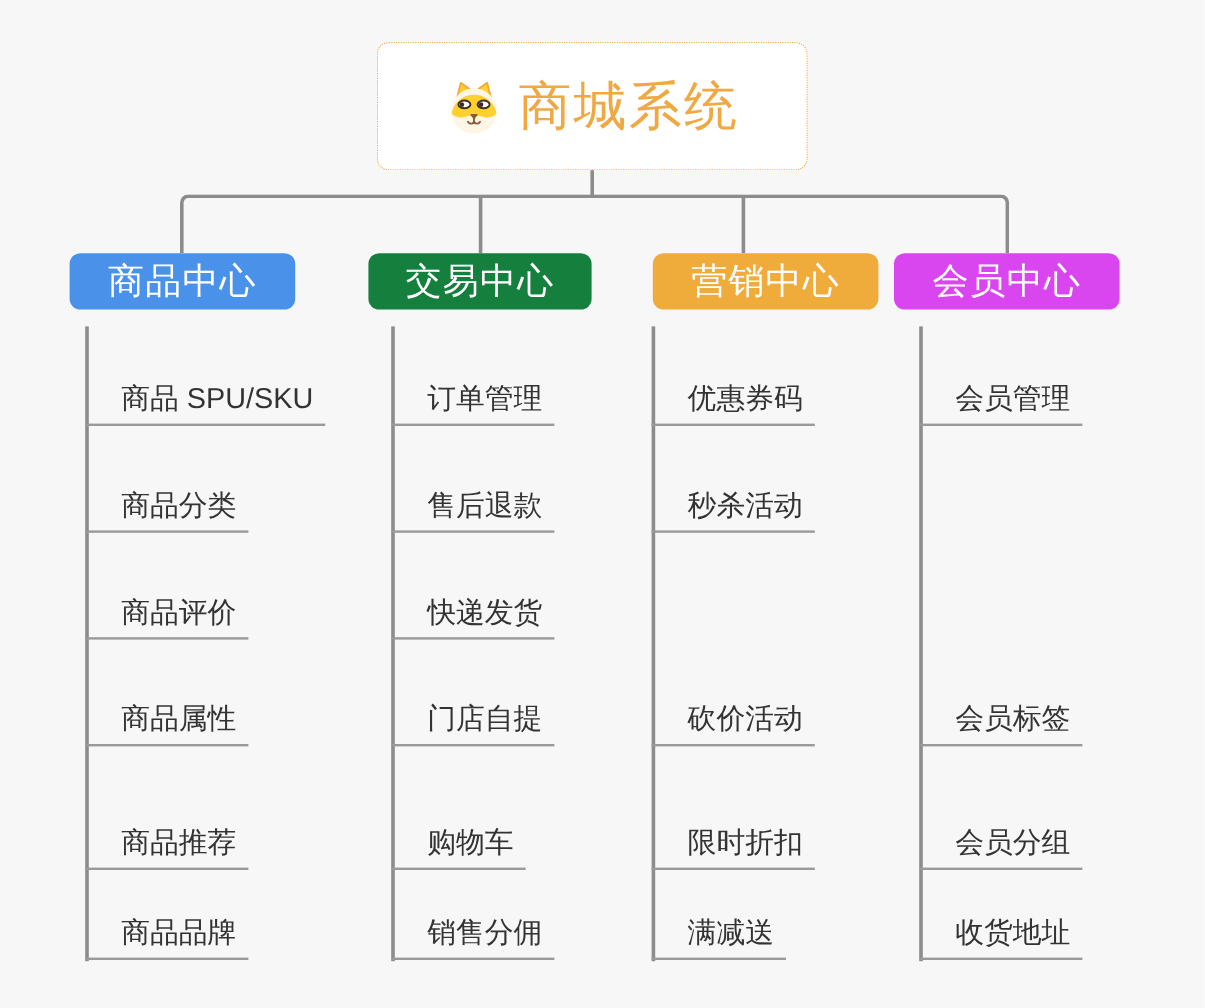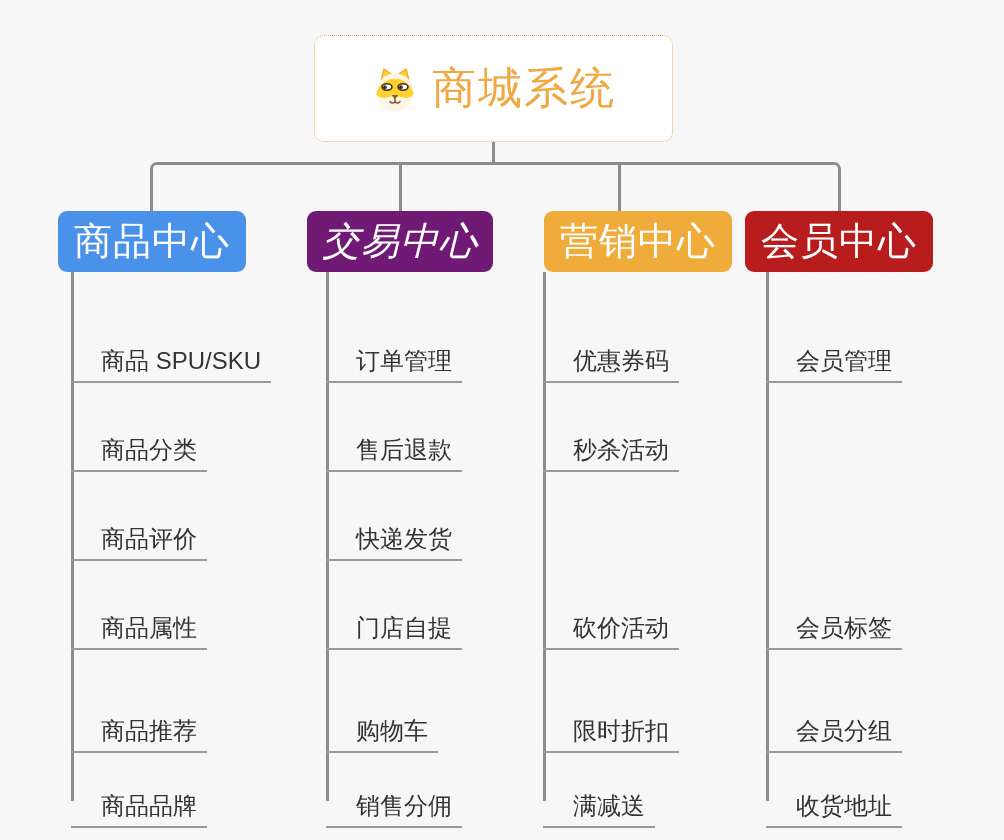--- a/index.html
+++ b/index.html
@@ -17,31 +17,31 @@
   .stem{position:absolute;left:492px;top:140px;width:3px;height:24px;background:var(--connector);}
   .bus{position:absolute;left:150px;top:162px;width:691px;height:49px;box-sizing:border-box;
        border:3px solid var(--connector);border-bottom:none;
        border-top-left-radius:7px;border-top-right-radius:7px;}
   .drop{position:absolute;top:163px;width:3px;height:48px;background:var(--connector);}
   .drop.d1{left:399px}.drop.d2{left:618px}
   .spine{position:absolute;top:272px;width:3px;height:529px;background:var(--connector);}
   .spine.c0{left:71px}.spine.c1{left:326px}.spine.c2{left:543px}.spine.c3{left:766px}
 
   
-  .branch{position:absolute;top:211px;height:61px;border-radius:9px;
+  .branch{position:absolute;top:211px;height:47px;border-radius:9px;
           display:flex;align-items:center;justify-content:center;
-          color:#fff;font-size:38px;letter-spacing:1px;white-space:nowrap;}
+          color:#fff;font-size:30px;letter-spacing:1px;white-space:nowrap;}
   .b0{left:58px;width:188px}
   .b1{left:307px;width:186px}
   .b2{left:525px;width:188px}
   .b3{left:745px;width:188px}
 
   
   .leaf{position:absolute;font-size:24px;line-height:30px;color:var(--leaf_text);
-        padding:0 10px 5px 30px;border-bottom:2px solid var(--underline);white-space:nowrap;margin-top:28px;}
+        padding:0 10px 5px 30px;border-bottom:2px solid var(--underline);white-space:nowrap;}
   .leaf.c0{left:71px}.leaf.c1{left:326px}.leaf.c2{left:543px}.leaf.c3{left:766px}
   .r0{top:318px}.r1{top:407px}.r2{top:496px}.r3{top:585px}.r4{top:688px}.r5{top:763px}
 </style>
 </head>
 <body>
 
 <div class="canvas">
 
   <div class="stem"></div>
   <div class="bus"></div>
@@ -63,23 +63,23 @@
       <circle cx="13.9" cy="21.2" r="1.9" fill="#3E2F23"></circle>
       <circle cx="29.9" cy="21.2" r="1.9" fill="#3E2F23"></circle>
       <path d="M21.5,29.5 L26.5,29.5 L24,32.6 Z" fill="#8C5A38" stroke="#8C5A38" stroke-width="1" stroke-linejoin="round"></path>
       <path d="M24,32.6 L24,35.4" fill="none" stroke="#8C5A38" stroke-width="1.6" stroke-linecap="round"></path>
       <path d="M19,35.5 Q21.5,38.6 24,35.5 Q26.5,38.6 29,35.5" fill="none" stroke="#8C5A38" stroke-width="1.6" stroke-linecap="round"></path>
     </svg>
     <div class="root-title">商城系统</div>
   </div>
 
   <div class="branch b0" style="background-color: rgb(74, 146, 233);">商品中心</div>
-  <div class="branch b1" style="background-color: #701a75; font-style: italic;">交易中心</div>
+  <div class="branch b1" style="background-color: #15803d;">交易中心</div>
   <div class="branch b2" style="background-color: rgb(239, 172, 59); margin-left: 19px;">营销中心</div>
-  <div class="branch b3" style="background-color: #b91c1c;">会员中心</div>
+  <div class="branch b3" style="background-color: #d946ef;">会员中心</div>
 
   <div class="leaf c0 r0">商品 SPU/SKU</div>
   <div class="leaf c0 r1">商品分类</div>
   <div class="leaf c0 r2">商品评价</div>
   <div class="leaf c0 r3">商品属性</div>
   <div class="leaf c0 r4">商品推荐</div>
   <div class="leaf c0 r5">商品品牌</div>
 
   <div class="leaf c1 r0">订单管理</div>
   <div class="leaf c1 r1">售后退款</div>

